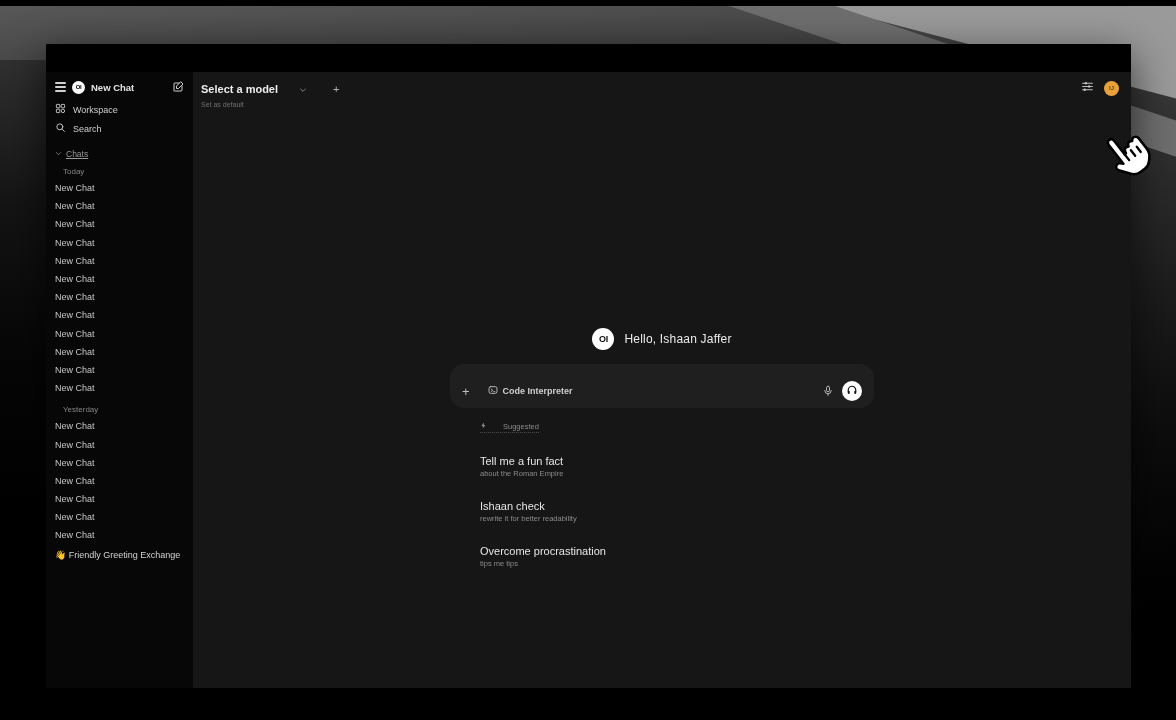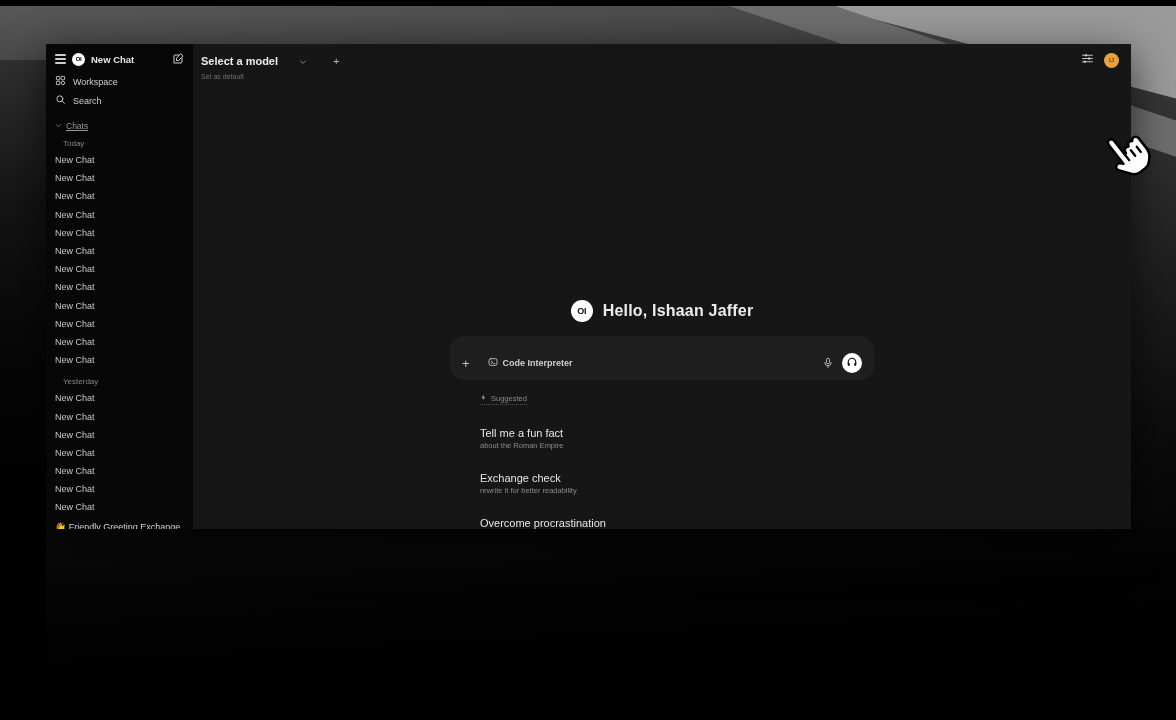--- a/index.html
+++ b/index.html
@@ -11,22 +11,22 @@
     background:linear-gradient(177deg,#585858 0%,#474747 8%,#3a3a3a 16%,#2b2b2b 30%,#1b1b1b 46%,#0d0d0d 62%,#020202 82%,#000 100%); }
   .wedge-light { position:absolute; left:0; top:6px; right:0; height:220px;
     background:#9a9a9a; clip-path:polygon(70% 0, 100% 0, 100% 42%); }
   .wedge-mid { position:absolute; left:0; top:6px; right:0; height:260px;
     background:#6e6e6e; clip-path:polygon(62% 0, 71% 0, 100% 44%, 100% 58%); }
   .left-shade { position:absolute; left:0; top:60px; bottom:0; width:46px;
     background:linear-gradient(180deg,#303030 0%,#141414 22%,#060606 45%,#000 75%); }
   .bottom-shade { position:absolute; left:0; bottom:0; right:0; height:32px; background:#000; }
 
   
-  .win { position:absolute; left:46px; top:44px; width:1085px; height:485px;
-         background:#a21caf; box-shadow:0 12px 40px rgba(0,0,0,.65); display:flex; flex-direction:row; }
+  .win { position:absolute; left:46px; top:44px; width:1085px; height:644px;
+         background:#a21caf; box-shadow:0 12px 40px rgba(0,0,0,.65); display:flex; flex-direction:column; }
   .win-titlebar { height:28px; background:#000; flex:0 0 auto; }
   .win-body { flex:1; display:flex; min-height:0; }
 
   
   .sidebar { width:147px; flex:0 0 auto; background:#070707; padding:6px 9px; color:#c6c6c6; overflow:hidden; }
   .side-header { display:flex; align-items:center; gap:6px; height:18px; margin-bottom:4px; }
   .burger { width:11px; display:flex; flex-direction:column; gap:2.5px; cursor:pointer; }
   .burger i { display:block; height:1.5px; background:#cfcfcf; border-radius:1px; }
   .logo-mini { width:13px; height:13px; border-radius:50%; background:#fff; color:#000;
                font-weight:bold; font-size:6px; display:flex; align-items:center; justify-content:center; letter-spacing:-.3px;}
@@ -46,34 +46,34 @@
   .plus-model { font-size:11px; color:#b5b5b5; margin-left:5px; cursor:pointer; }
   .set-default { font-size:7px; color:#6f6f6f; margin-top:3px; cursor:pointer; }
   .head-right { position:absolute; right:12px; top:7px; display:flex; align-items:center; gap:10px; }
   .avatar { width:15px; height:15px; border-radius:50%; background:#e9a23b; color:#6b4a12;
             font-size:6px; font-weight:bold; display:flex; align-items:center; justify-content:center; cursor:pointer; }
 
   .center-stack { position:absolute; left:0; right:0; top:256px; display:flex; flex-direction:column; align-items:center; }
   .greet-row { display:flex; align-items:center; gap:10px; margin-bottom:14px; }
   .greet-logo { width:22px; height:22px; border-radius:50%; background:#fff; color:#111;
                 font-weight:bold; font-size:9px; display:flex; align-items:center; justify-content:center; letter-spacing:-.4px; }
-  .greet-text { font-size:16px; color:#ececec; font-weight:700; letter-spacing:.2px;text-align:center; }
+  .greet-text { font-size:12px; color:#ececec; font-weight:400; letter-spacing:.2px;text-align:center; }
 
   .input-card { width:424px; background:#1f1f1f; border-radius:14px; padding:9px 12px 7px; }
   .input-ph { font-size:10px; color:#9a9a9a; cursor:text; }
   .input-row { display:flex; align-items:center; margin-top:8px; gap:8px; }
   .plus-ic { font-size:13px; color:#c0c0c0; line-height:1; cursor:pointer; }
   .ci-chip { display:flex; align-items:center; gap:5px; margin-left:10px; font-size:9px; font-weight:600; color:#cfcfcf; cursor:pointer; }
   .input-spacer { flex:1; }
   .mic-btn { cursor:pointer; display:flex; }
   .hp-btn { width:20px; height:20px; border-radius:50%; background:#fff; display:flex;
             align-items:center; justify-content:center; cursor:pointer; }
 
   .suggested { width:424px; padding-left:30px; margin-top:7px; }
-  .sug-label { display:inline-flex; align-items:center; gap:4px; font-size:7.5px; color:#8a8a8a;
+  .sug-label { display:inline-flex; align-items:center; gap:16px; font-size:7.5px; color:#8a8a8a;
                border-bottom:1px dotted #4d4d4d; padding-bottom:1px; }
   .sug-item { margin-top:22px; cursor:pointer; }
   .sug-title { font-size:11px; color:#e6e6e6; font-weight:500; }
   .sug-sub { font-size:7.5px; color:#8a8a8a; margin-top:2px; }
 
   
   .cursor { position:absolute; left:1100px; top:128px; width:56px; height:56px; z-index:50; pointer-events:none; }
 </style>
 </head>
 <body>
@@ -240,21 +240,21 @@
                 </svg>
             </span>
             <span>Suggested</span>
           </div>
 
           <div class="sug-item">
             <div class="sug-title">Tell me a fun fact</div>
             <div class="sug-sub">about the Roman Empire</div>
           </div>
           <div class="sug-item">
-            <div class="sug-title">Exchange check</div>
+            <div class="sug-title">Ishaan check</div>
             <div class="sug-sub">rewrite it for better readability</div>
           </div>
           <div class="sug-item">
             <div class="sug-title">Overcome procrastination</div>
             <div class="sug-sub">tips me tips</div>
           </div>
         </div>
       </div>
 
     </div>

